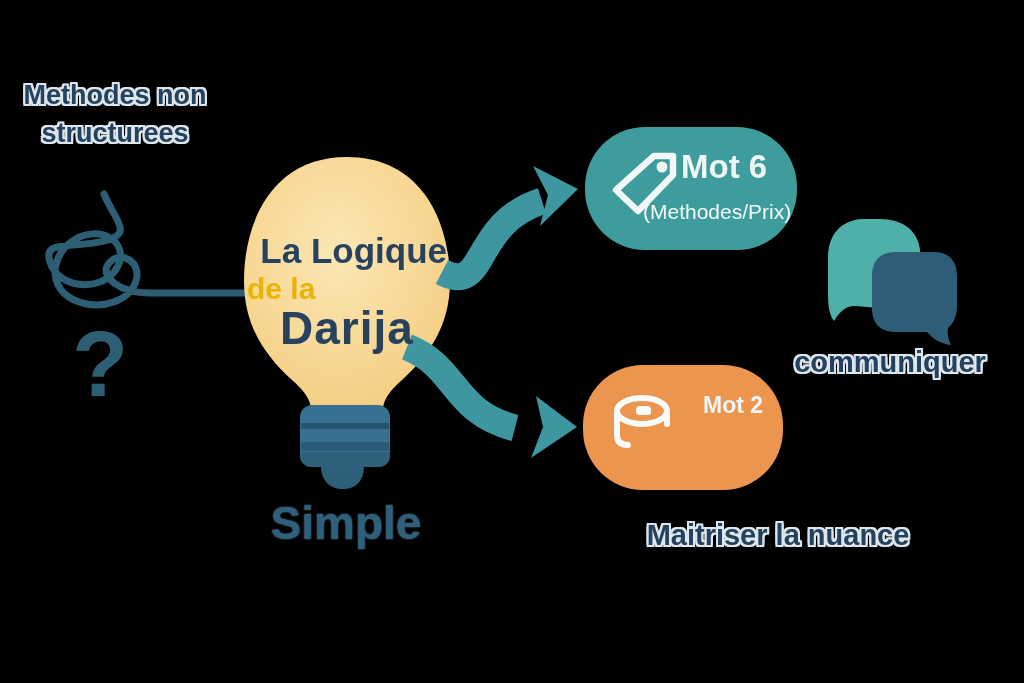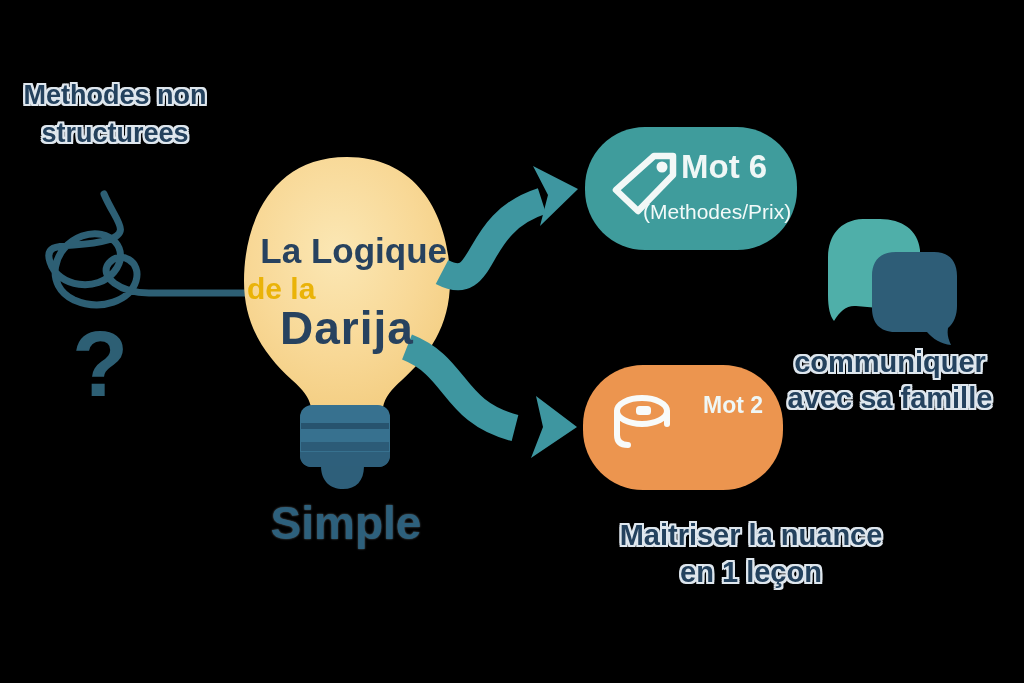--- a/index.html
+++ b/index.html
@@ -31,21 +31,21 @@
   .word-box .title{position:absolute;color:#EFF7F6;font-weight:700;}
   .word-box .subtitle{position:absolute;color:#F3FAF9;text-align:center;}
   .word1-box{left:585px;top:127px;width:212px;height:123px;}
   .word1-box .title{left:96px;top:21px;font-size:33px;}
   .word1-box .subtitle{left:58px;top:73px;width:140px;font-size:21px;}
   .word2-box{left:583px;top:365px;width:200px;height:125px;}
   .word2-box .title{left:104px;top:27px;font-size:23px;margin-left:16px;}
   .word2-box .subtitle{left:44px;top:76px;width:156px;font-size:21px;}
   .outcome-label{left:778px;top:344px;width:224px;text-align:center;
     font-size:29px;line-height:36px;}
-  .goal-label{left:596px;top:517px;width:310px;text-align:center;
+  .goal-label{left:623px;top:517px;width:310px;text-align:center;
     font-size:29px;line-height:37px;}
   .icon-svg{position:absolute;}
 </style>
 </head>
 <body>
 
 <div class="canvas">
 
   <svg class="abs" width="1024" height="683" viewBox="0 0 1024 683" style="left:0;top:0;">
     <defs>
@@ -123,21 +123,19 @@
       <ellipse cx="33" cy="20" rx="25" ry="13" fill="none" stroke="#F8FBFA" stroke-width="6"></ellipse>
       <rect x="27" y="15" width="15" height="9" rx="3.5" fill="#F8FBFA"></rect>
       <path d="M8 21 V44 Q8 54 19 54" fill="none" stroke="#F8FBFA" stroke-width="6" stroke-linecap="round"></path>
       <path d="M58 21 V33" fill="none" stroke="#F8FBFA" stroke-width="6" stroke-linecap="round"></path>
     </svg>
     <div class="title">Mot 2</div>
   </div>
 
   <div class="abs halo outcome-label">
     <div>communiquer</div>
-    <div>avec sa famille</div>
   </div>
 
   <div class="abs halo goal-label">
     <div>Maitriser la nuance</div>
-    <div>en 1 leçon</div>
   </div>
 
 </div>
 
 </body></html>

